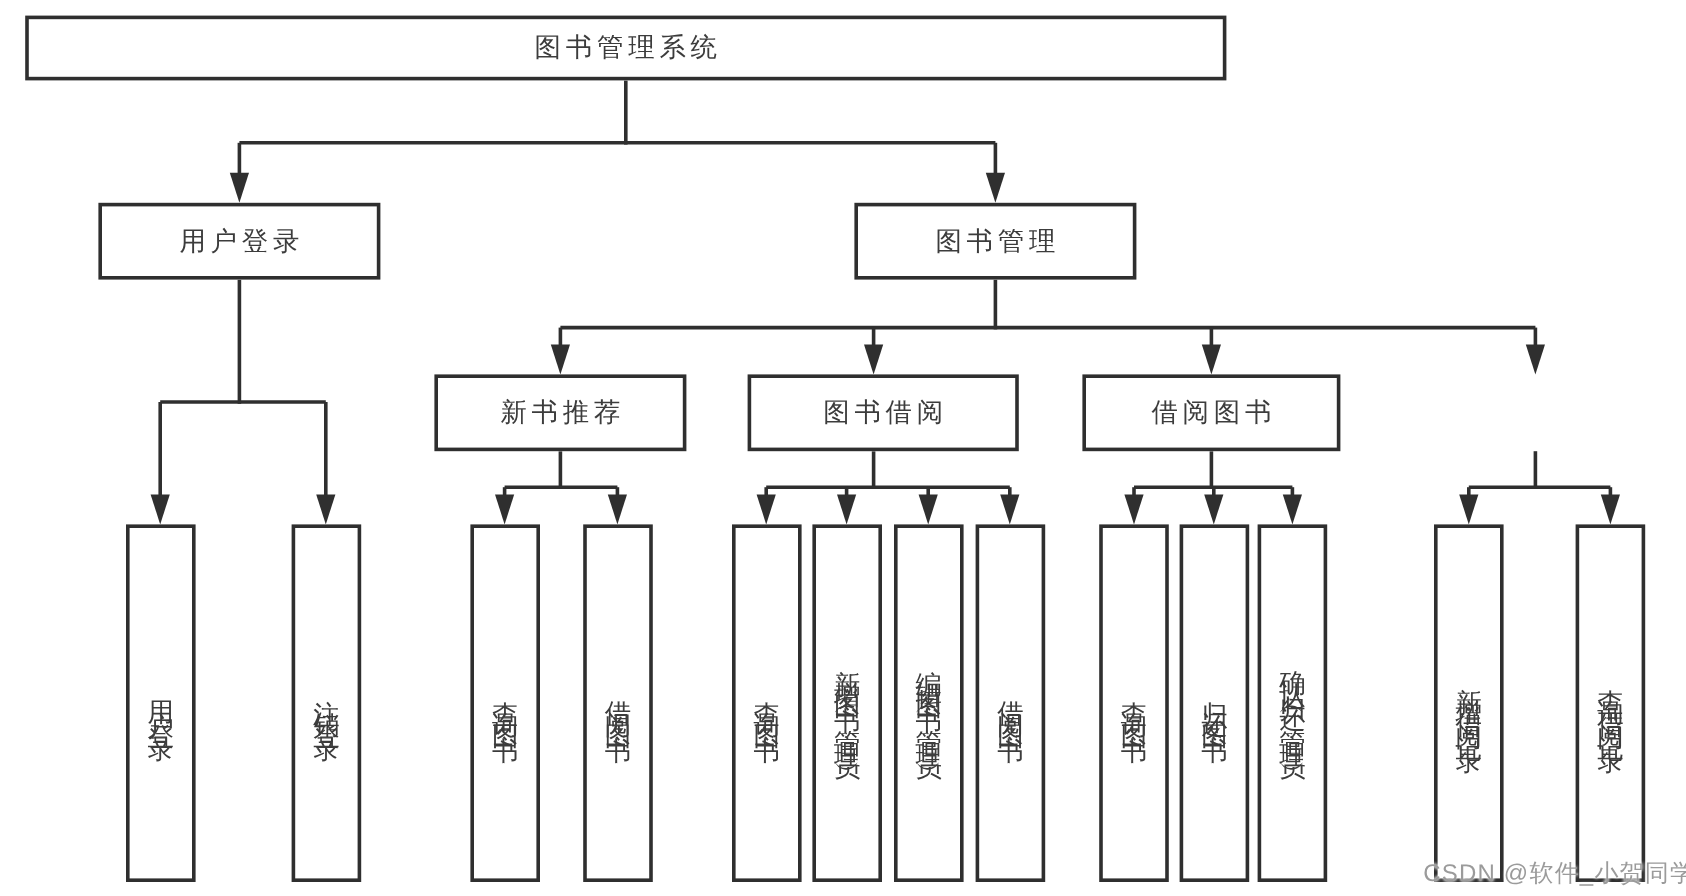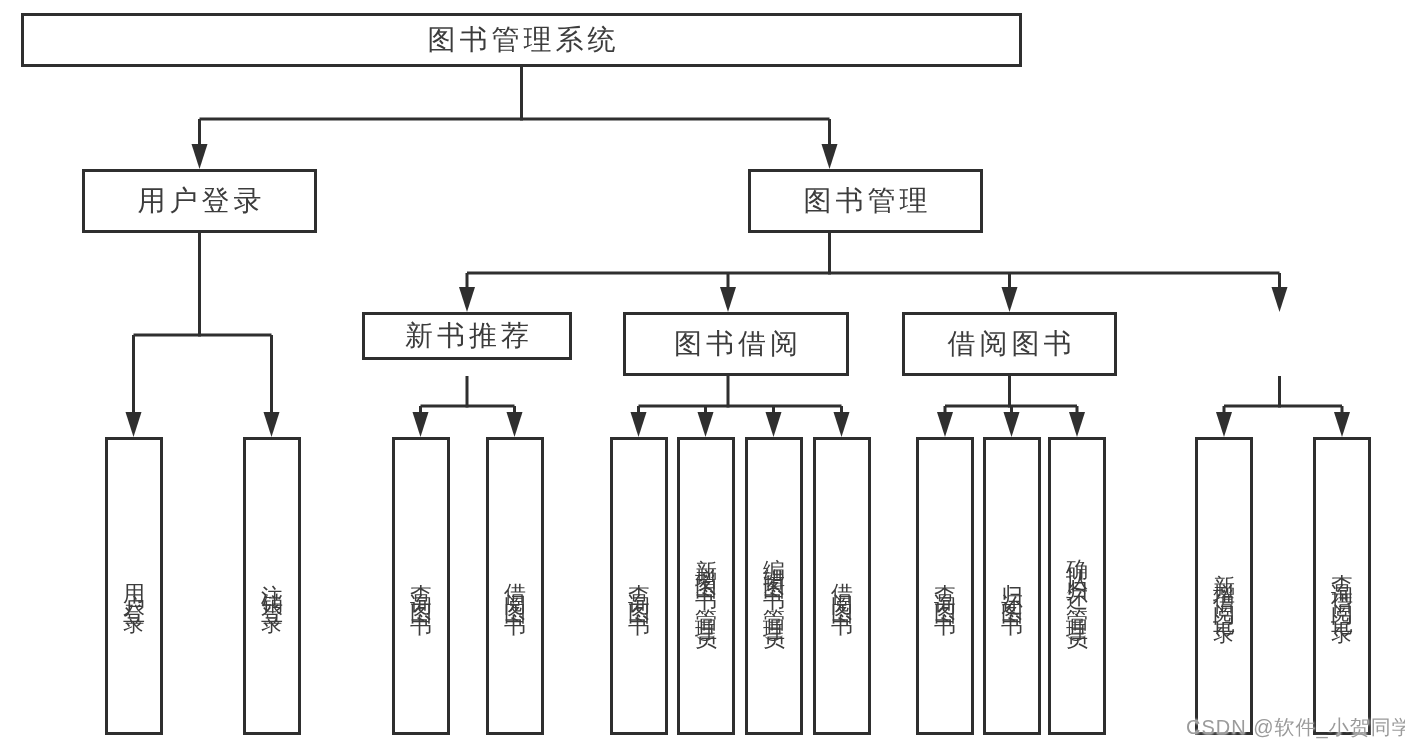--- a/index.html
+++ b/index.html
@@ -20,21 +20,21 @@
     position: absolute;
     box-sizing: border-box;
     background: #ffffff;
     border: 3px solid #2f2f2f;
     display: flex;
     align-items: center;
     justify-content: center;
     color: #3c3c3c;
   }
   .h-node span {
-    font-size: 28px;
+    font-size: 22px;
     letter-spacing: 4px;
     text-indent: 4px;
     white-space: nowrap;
     line-height: 1;
   }
   .v-node span {
     writing-mode: vertical-rl;
     text-orientation: mixed;
     font-size: 22px;
     letter-spacing: 10px;
@@ -121,25 +121,25 @@
     </g>
   </svg>
 
   <div class="node h-node" style="left:21px;top:13px;width:1001px;height:54px">
     <span>图书管理系统</span>
   </div>
 
   <div class="node h-node" style="left:82px;top:169px;width:235px;height:64px">
     <span>用户登录</span>
   </div>
-  <div class="node h-node" style="left:748px;top:169px;width:235px;height:64px">
+  <div class="node h-node" style="left:712px;top:169px;width:235px;height:64px">
     <span>图书管理</span>
   </div>
 
-  <div class="node h-node" style="left:362px;top:312px;width:210px;height:48px">
+  <div class="node h-node" style="left:362px;top:312px;width:210px;height:64px">
     <span>新书推荐</span>
   </div>
   <div class="node h-node" style="left:623px;top:312px;width:226px;height:64px">
     <span>图书借阅</span>
   </div>
   <div class="node h-node" style="left:902px;top:312px;width:215px;height:64px">
     <span>借阅图书</span>
   </div>
 
   <div class="node v-node" style="left:105px;top:437px;width:58px;height:298px">

